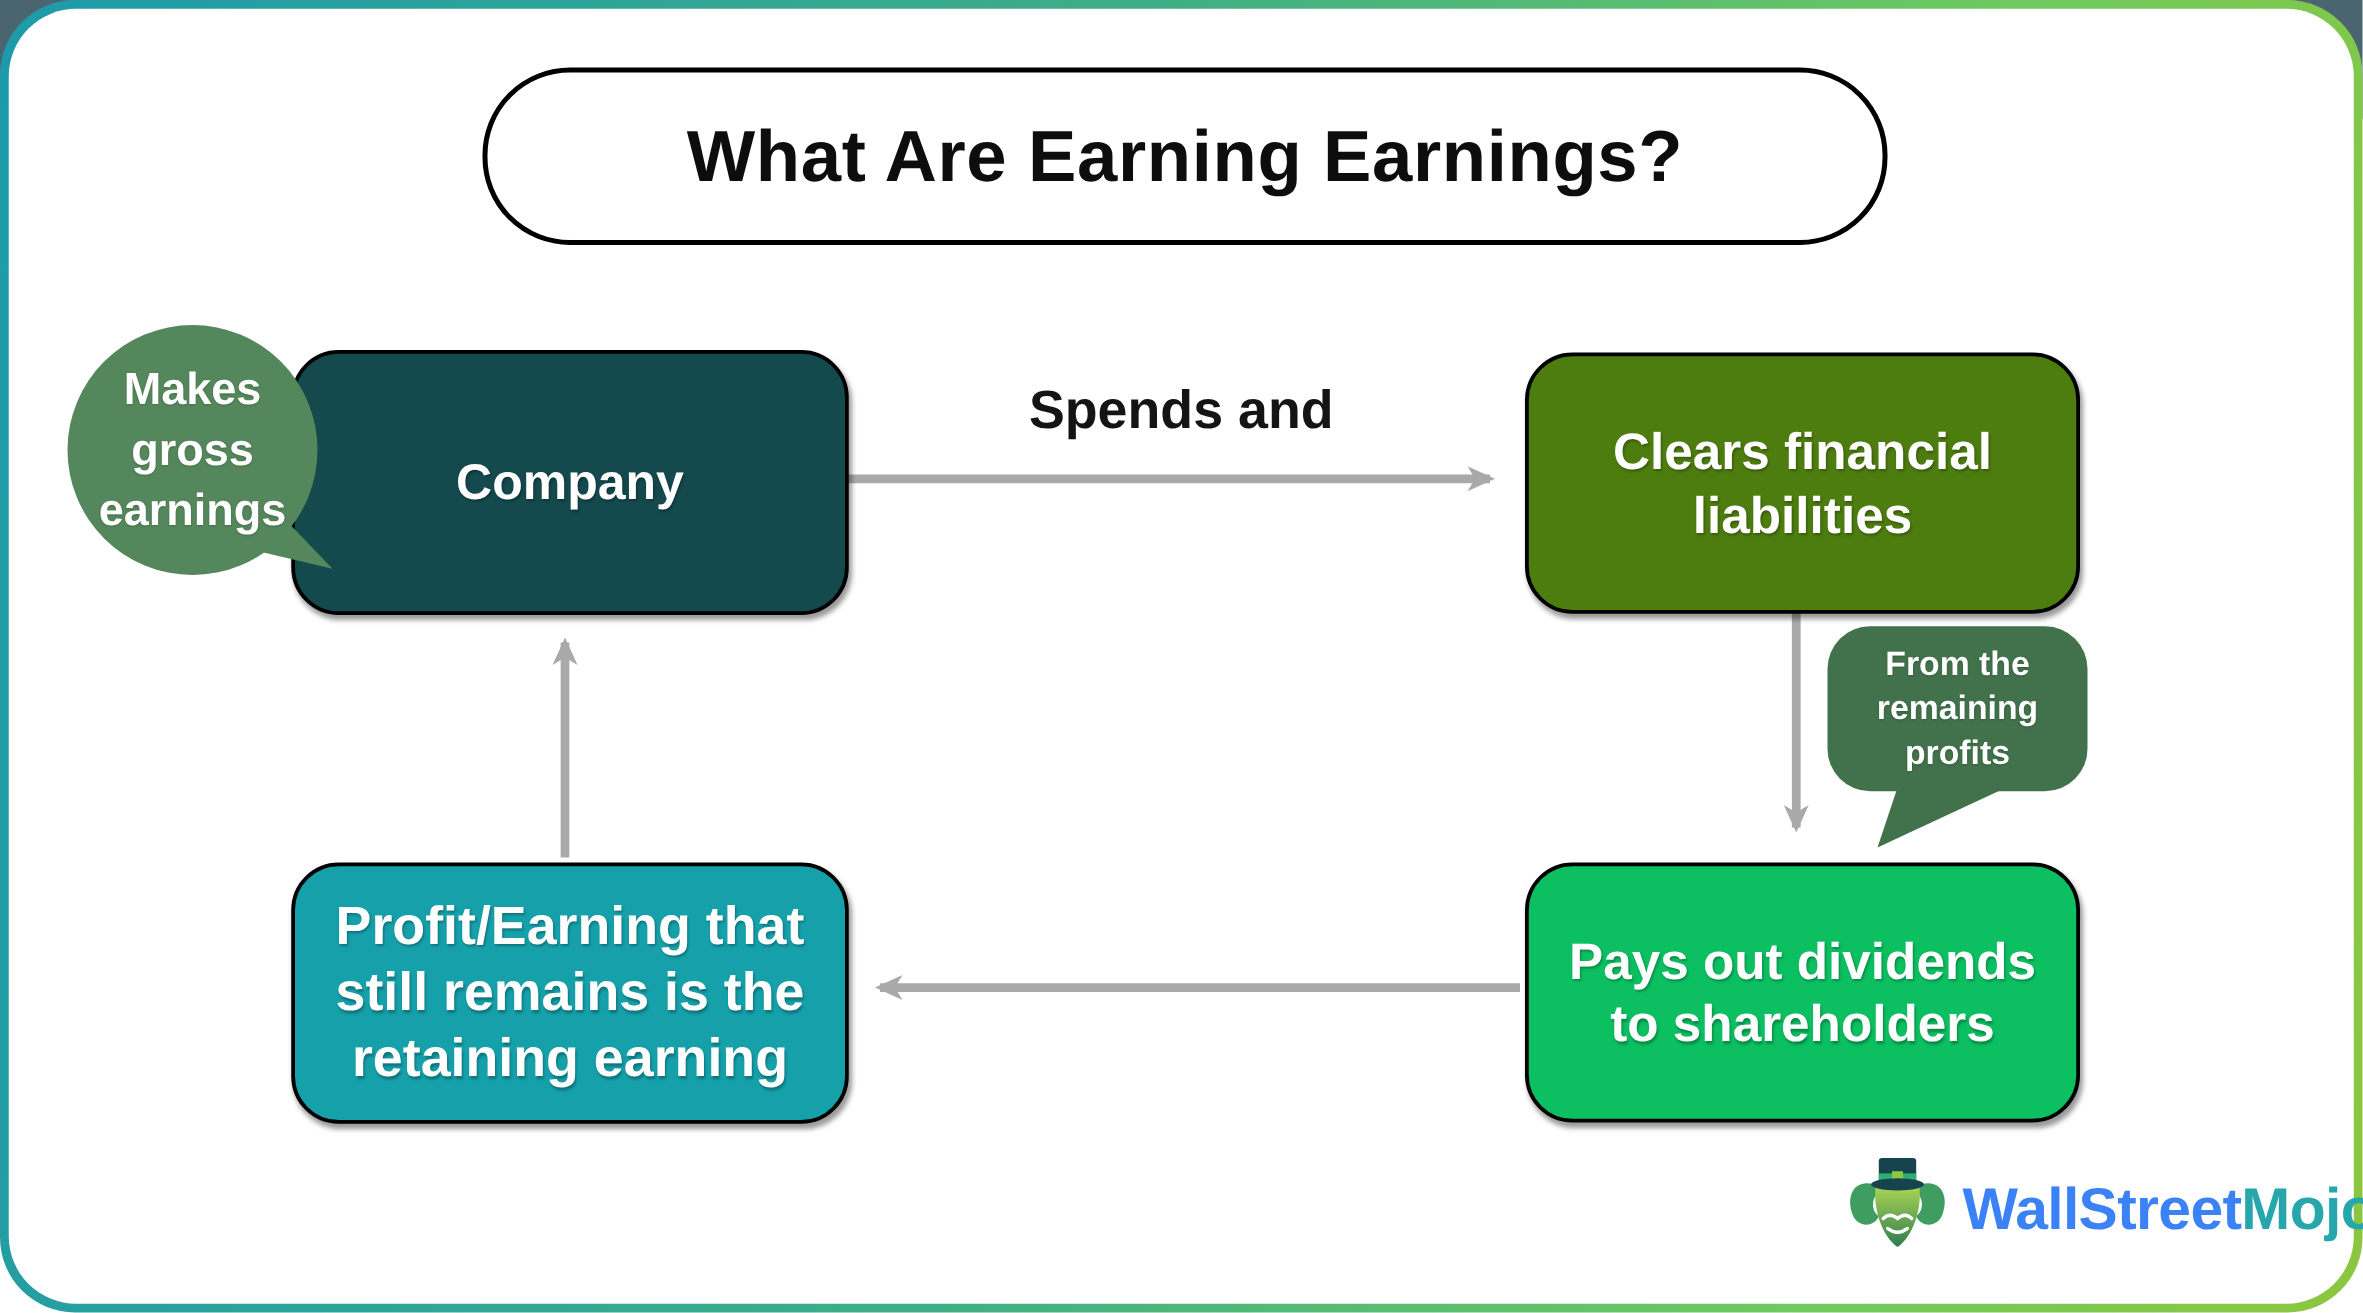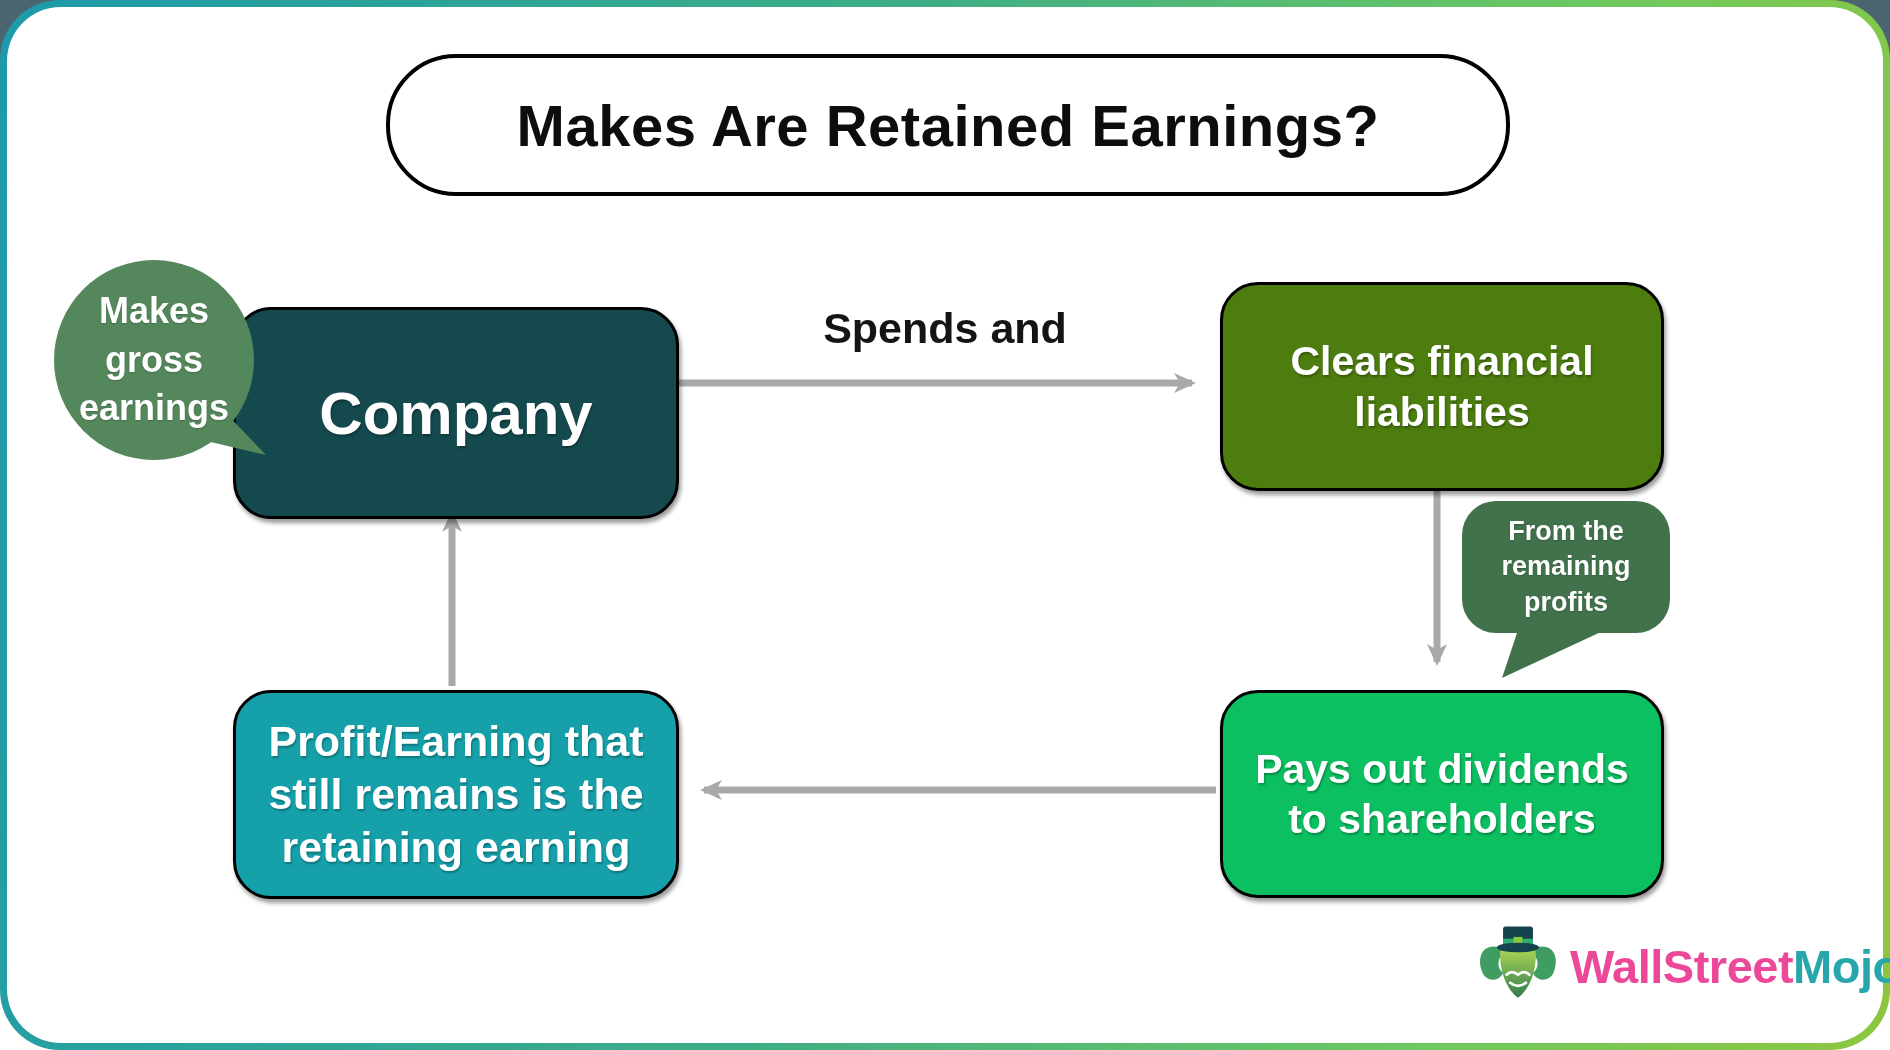--- a/index.html
+++ b/index.html
@@ -65,21 +65,21 @@
     color: #ffffff;
     font-weight: bold;
     text-align: center;
     white-space: pre-line;
     border: 3px solid #000000;
     border-radius: 38px;
     box-shadow: 2px 4px 4px rgba(0,0,0,0.40);
     text-shadow: 1px 2px 2px rgba(0,0,0,0.28);
     z-index: 2;
   }
-  .node-company  { left: 233px;  top: 280px; width: 440px; height: 206px; background: #14494e; font-size: 60px; margin-top: 27px; }
+  .node-company  { left: 233px;  top: 280px; width: 440px; height: 206px; background: #14494e; font-size: 40px; }
   .node-clears   { left: 1220px; top: 282px; width: 438px; height: 203px; background: #4d7c0f; font-size: 41px; line-height: 1.22; }
   .node-pays     { left: 1220px; top: 690px; width: 438px; height: 202px; background: #0cbf61; font-size: 41px; line-height: 1.22; }
   .node-retained { left: 233px;  top: 690px; width: 440px; height: 203px; background: #15a0aa; font-size: 43px; line-height: 1.24; }
   .edge-label {
     position: absolute;
     left: 700px; top: 304px; width: 490px;
     text-align: center;
     font-size: 43px;
     font-weight: bold;
     color: #141414;
@@ -118,37 +118,37 @@
     z-index: 2;
   }
   .logo-bull { width: 88px; height: 88px; }
   .logo-text {
     font-size: 47px;
     font-weight: bold;
     letter-spacing: -0.5px;
     margin-left: 8px;
     white-space: nowrap;
   }
-  .logo-text .ws { color: #ec4899; }
+  .logo-text .ws { color: #3b82f6; }
   .logo-text .mojo { color: #27a7ac; }
 </style>
 </head>
 <body>
 
 <div class="corner corner-tl"></div>
 <div class="corner corner-tr"></div>
 
 <div class="card-outer">
   <div class="card-inner"></div>
 </div>
 
 <div class="stage">
 
   <div class="title-pill">
-    <span>Makes Are Retained Earnings?</span>
+    <span>What Are Earning Earnings?</span>
   </div>
 
   <svg class="arrow-layer" viewBox="0 0 1890 1050">
     <defs>
       <marker id="ah" markerUnits="userSpaceOnUse" markerWidth="30" markerHeight="30" refX="20" refY="12" orient="auto">
         <path d="M2,2 L24,12 L2,22 L8,12 Z" fill="#a9a9a9"></path>
       </marker>
     </defs>
     <line x1="676" y1="383" x2="1192" y2="383" stroke="#a9a9a9" stroke-width="7" marker-end="url(#ah)"></line>
     <line x1="1437" y1="489" x2="1437" y2="662" stroke="#a9a9a9" stroke-width="7" marker-end="url(#ah)"></line>

